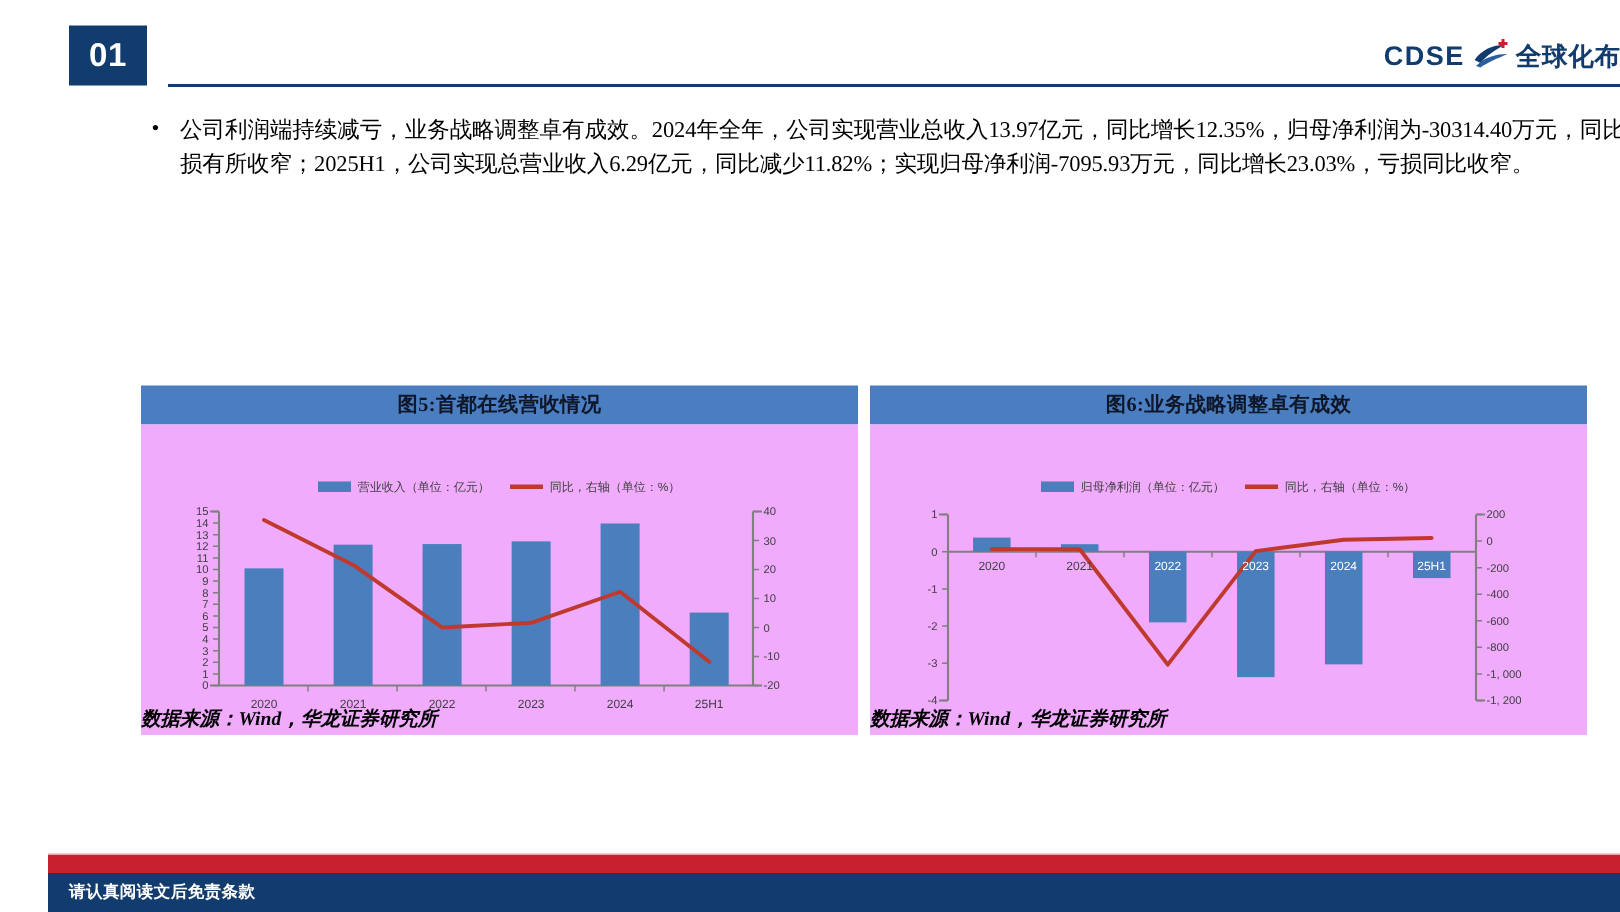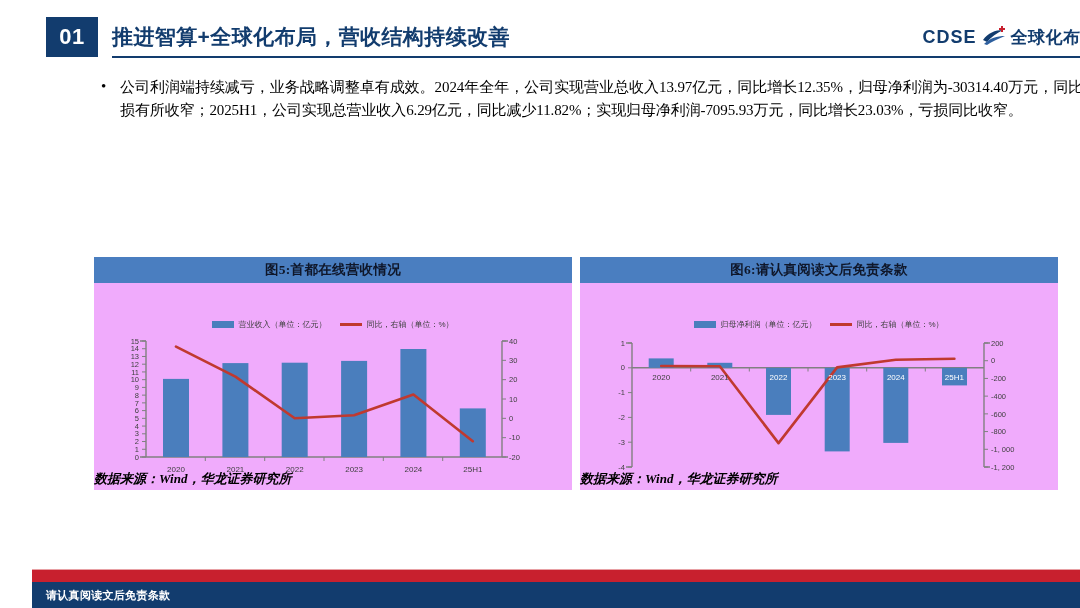--- a/index.html
+++ b/index.html
@@ -208,21 +208,20 @@
     background: #e8a0a4;
   }
 </style>
 </head>
 <body>
 
 <div id="page">
 
   <div class="header">
     <div class="hdr-num">01</div>
-    <div class="hdr-title">推进智算+全球化布局，营收结构持续改善</div>
     <div class="hdr-rule"></div>
 
     <div class="hdr-logo">
       <span class="logo-cdse">CDSE</span>
       <span class="logo-mark">
         <svg width="26" height="24" viewBox="0 0 26 24">
           <path d="M2 15 C7 8, 14 5, 22 5 C16 8, 10 12, 6 17 Z" fill="#123c6e"></path>
           <path d="M3 19 C9 13, 16 11, 24 11 C17 14, 10 17, 6 20 Z" fill="#2d5f9e"></path>
           <rect x="18" y="3" width="6" height="2" fill="#c8202e"></rect>
           <rect x="20" y="1" width="2" height="6" fill="#c8202e"></rect>
@@ -345,21 +344,21 @@
             <text x="378.8" y="137">25H1</text>
           </g>
         </svg>
       </div>
 
       <div class="fig-src">数据来源：Wind，华龙证券研究所</div>
     </div>
   </div>
 
   <div class="fig fig-right">
-    <div class="fig-cap">图6:请认真阅读文后免责条款</div>
+    <div class="fig-cap">图6:业务战略调整卓有成效</div>
     <div class="fig-body">
 
       <div class="legend">
         <span class="lg-item">
           <i class="lg-swatch-bar"></i>
           <span>归母净利润（单位：亿元）</span>
         </span>
         <span class="lg-item">
           <i class="lg-swatch-line"></i>
           <span>同比，右轴（单位：%）</span>

